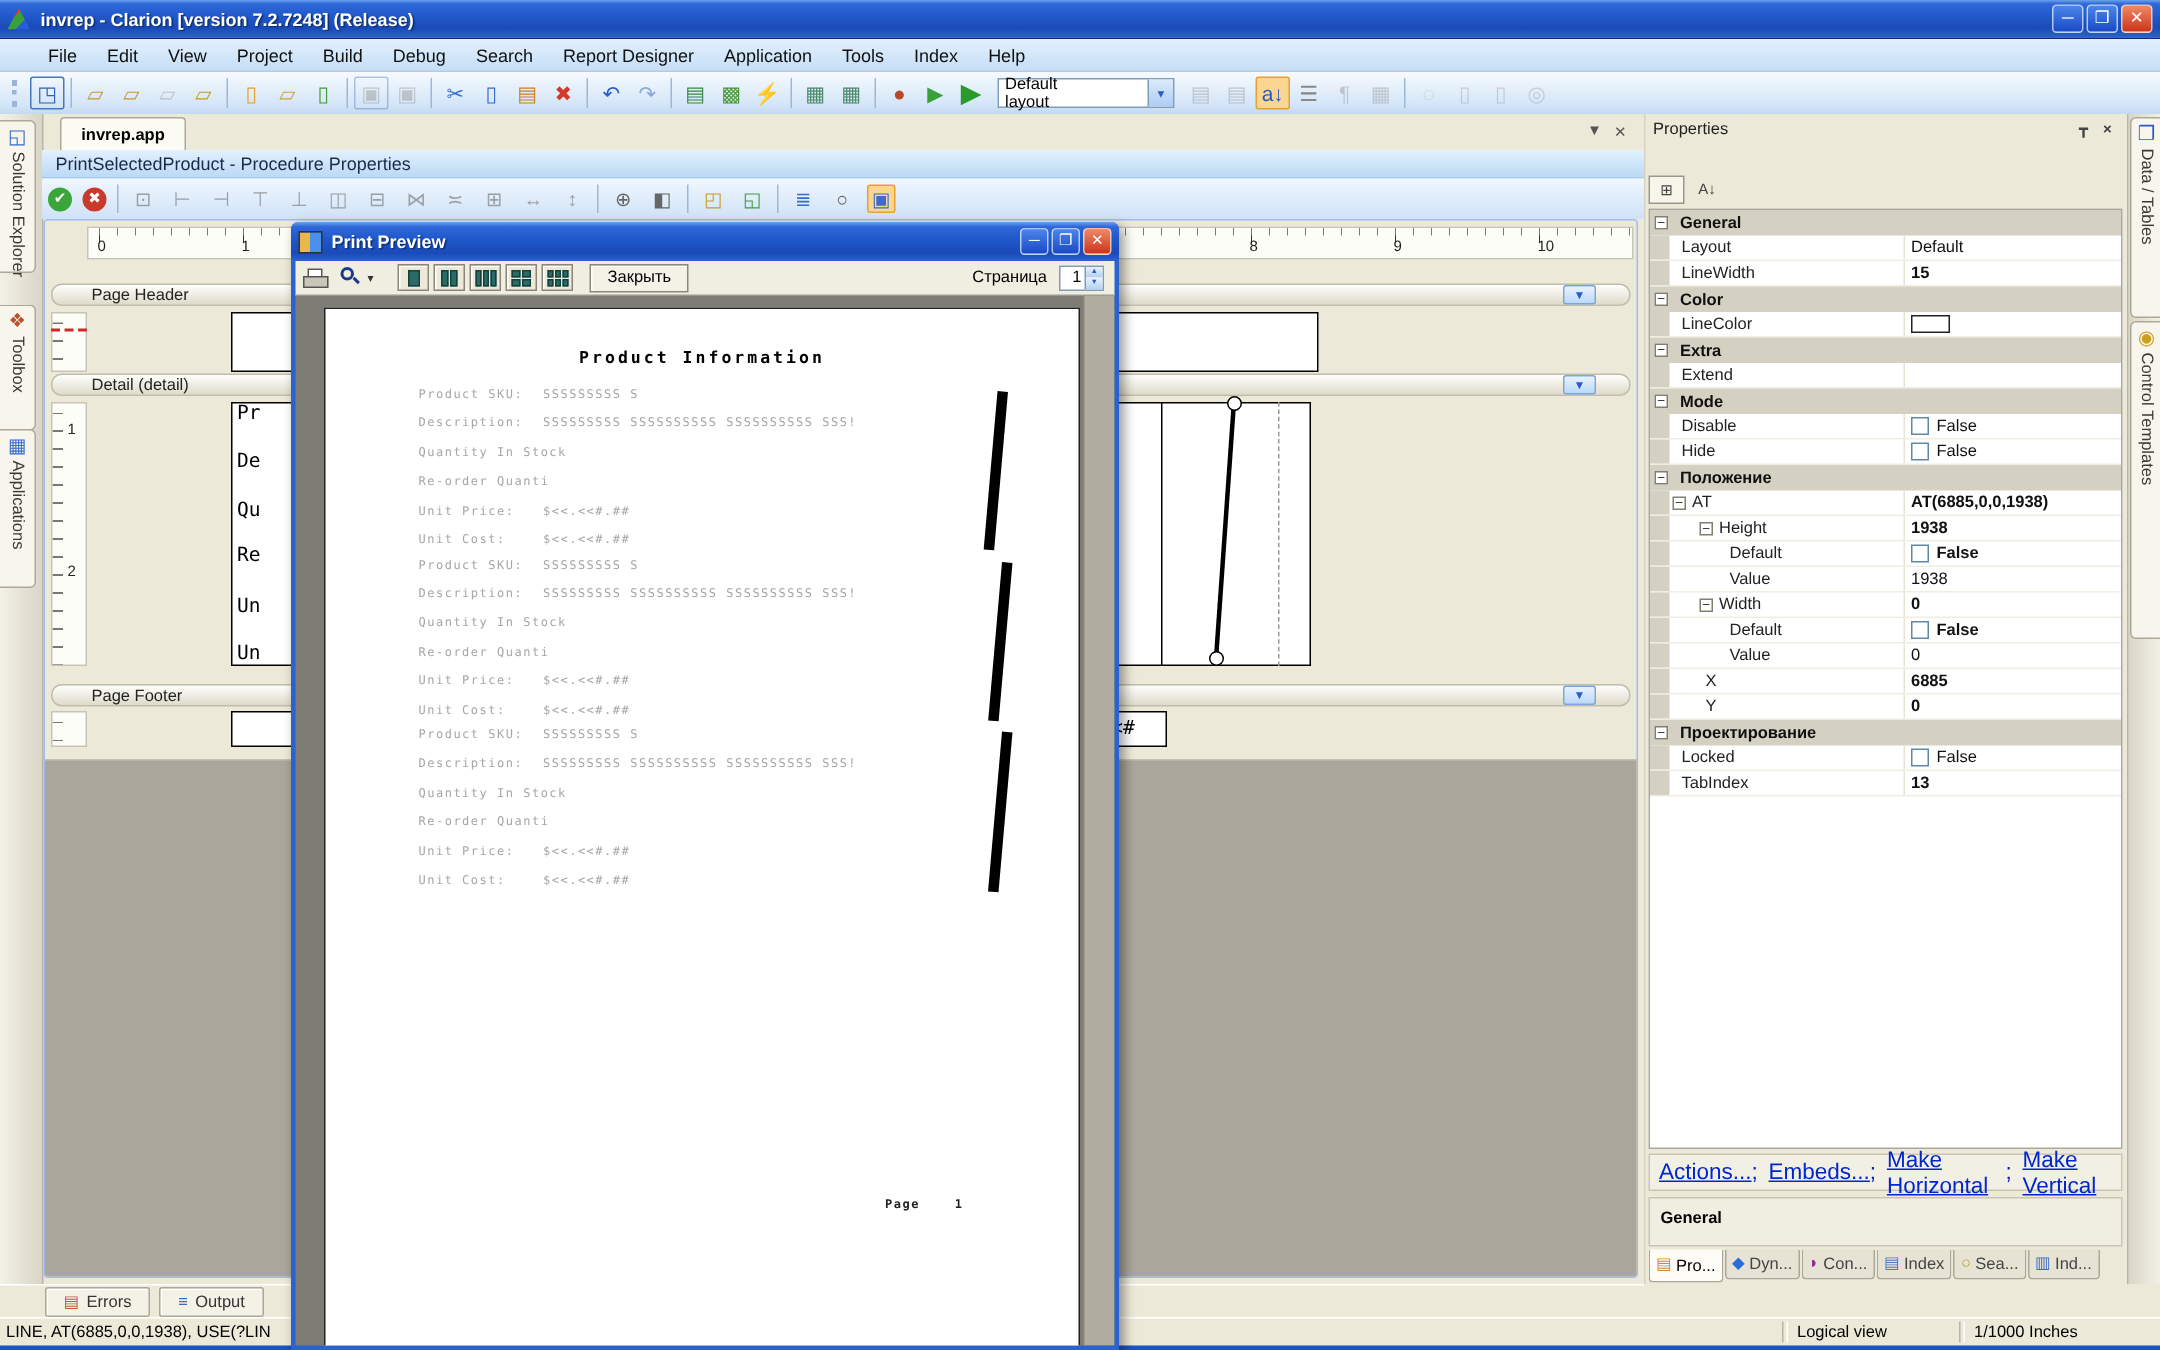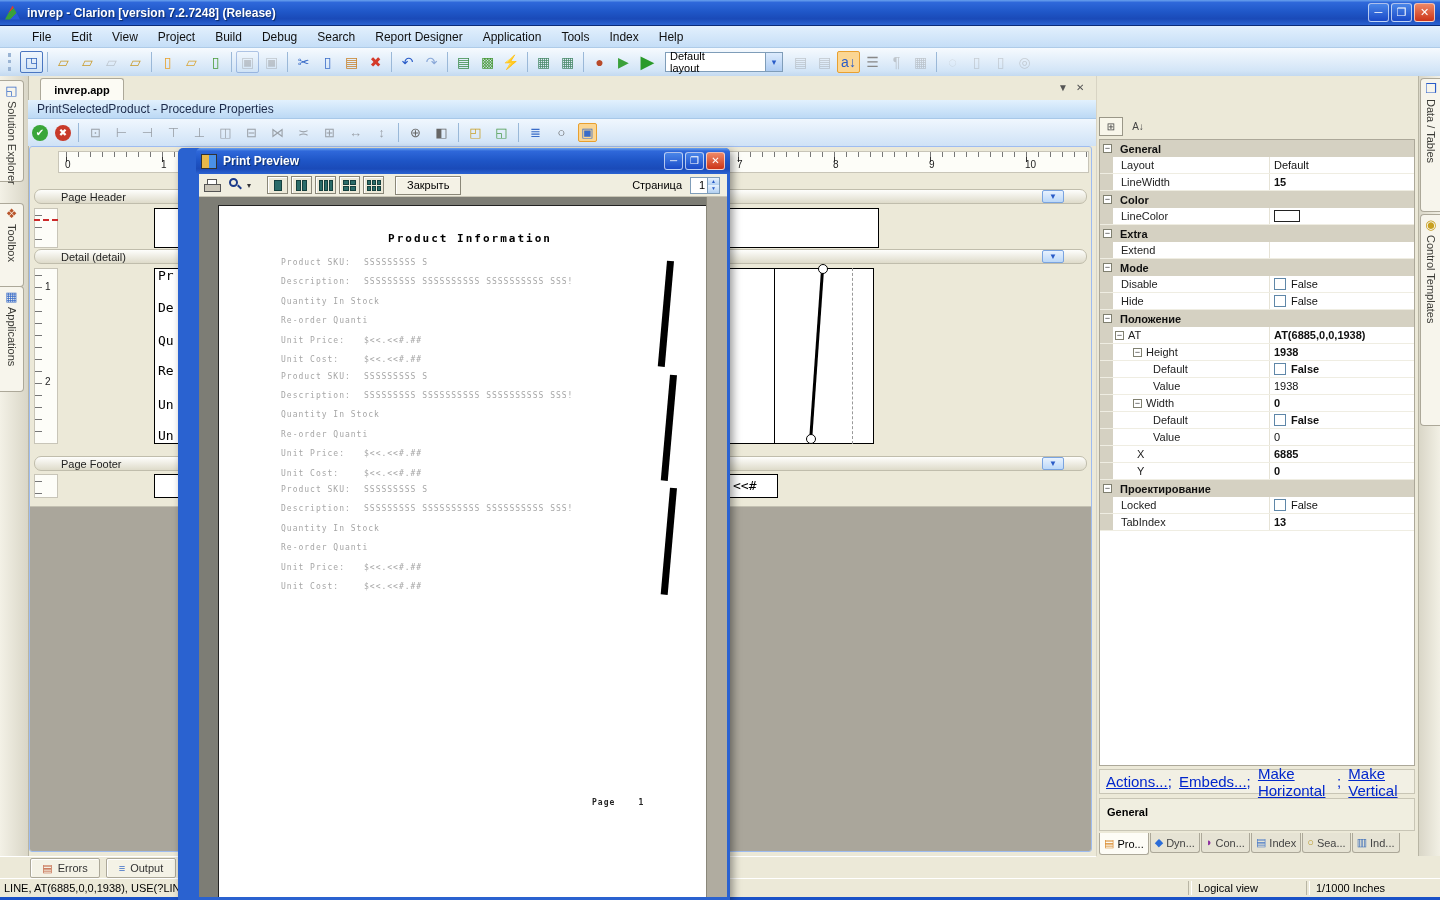--- a/index.html
+++ b/index.html
@@ -166,22 +166,22 @@
     border-radius:2px;display:flex;align-items:center;justify-content:center;gap:5px;font-size:11px;
     box-shadow:inset 1px 1px 0 #fff;box-sizing:border-box;color:#333;}
   .btab-icon{font-size:11px;line-height:1;}
   #statusbar{position:absolute;left:0;top:878px;width:1440px;height:19px;background:#ece9d8;
     border-top:1px solid #fff;font-size:11px;color:#000;}
   .groove{position:absolute;top:2px;height:14px;width:2px;border-left:1px solid #b8b5a4;
     border-right:1px solid #fff;}
   #app-edge{position:absolute;left:0;top:897px;width:1440px;height:3px;background:#1a52c8;}
 
   
-  #preview{position:absolute;left:178px;top:148px;width:552px;height:752px;z-index:20;
-    background:#2a62d0;border-radius:5px 5px 0 0;padding:0 3px 3px 21px;box-sizing:border-box;
+  #preview{position:absolute;left:194px;top:148px;width:552px;height:752px;z-index:20;
+    background:#2a62d0;border-radius:5px 5px 0 0;padding:0 3px 3px 3px;box-sizing:border-box;
     box-shadow:3px 3px 8px rgba(0,0,0,.4);}
   #pv-title{height:26px;margin:0 -3px;border-radius:5px 5px 0 0;display:flex;align-items:center;
     padding:0 5px;box-sizing:border-box;
     background:linear-gradient(180deg,#6aa2ee 0%,#2f68da 12%,#1e55c6 50%,#1a4ab8 80%,#2b63d2 100%);}
   .pv-appicon{width:14px;height:13px;border:1px solid #333;flex:none;
     background:linear-gradient(90deg,#e8b84a 50%,#4a90e8 50%);}
   #pv-title-text{color:#fff;font-weight:bold;font-size:12px;margin-left:6px;flex:1;
     text-shadow:1px 1px 1px #0a2a66;}
   .pvbtn{width:19px;height:18px;margin-left:2px;border-radius:3px;border:1px solid rgba(255,255,255,.65);
     color:#fff;font-size:10px;line-height:16px;text-align:center;
@@ -530,20 +530,26 @@
   </div>
   <div class="vrul" style="top:327px;height:24px"></div>
   <div class="fieldbox" style="left:124px;top:327px;width:624px;height:24px">
     <span class="dlabel" style="left:578px;top:3px">&lt;&lt;#</span>
   </div>
 
   <div class="grayarea" style="top:359px;height:345px"></div>
 </div>
 
 <div id="props">
+  <div id="props-head">
+    <span>Properties</span>
+    <span class="ph-spacer"></span>
+    <span class="phbtn pin"></span>
+    <span class="phbtn x"></span>
+  </div>
   <div id="props-toolbar">
       <span class="pt-btn pressed">
         <span>⊞</span>
       </span>
       <span class="pt-btn">
         <span>A↓</span>
       </span>
     </div>
   <div id="pgrid">
       <div class="psec">

